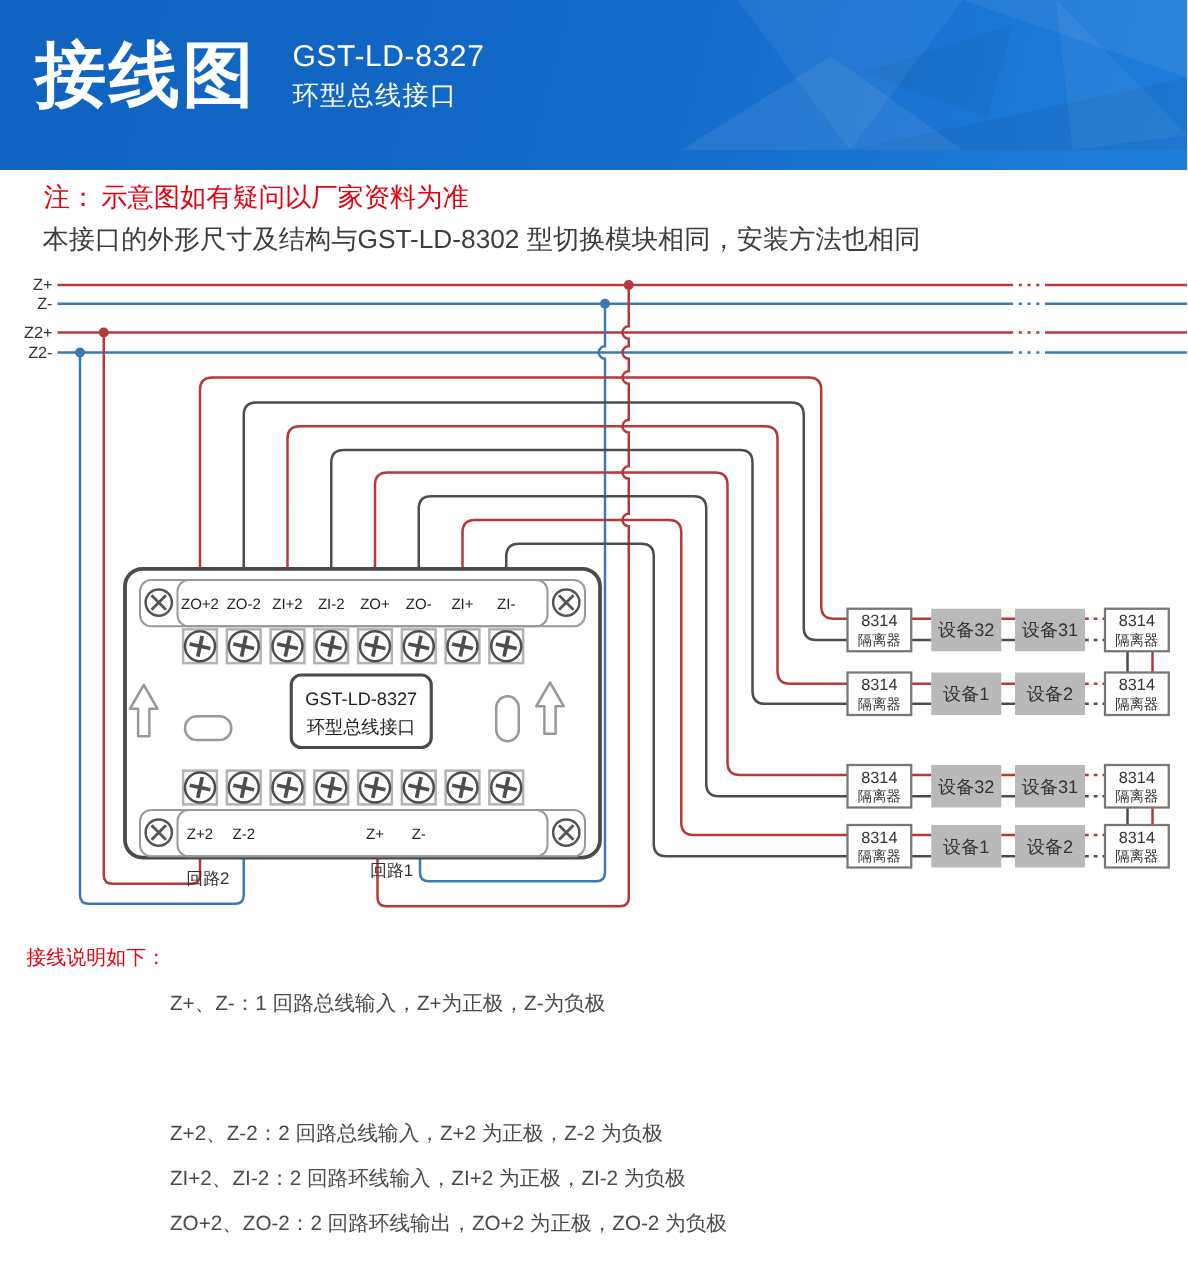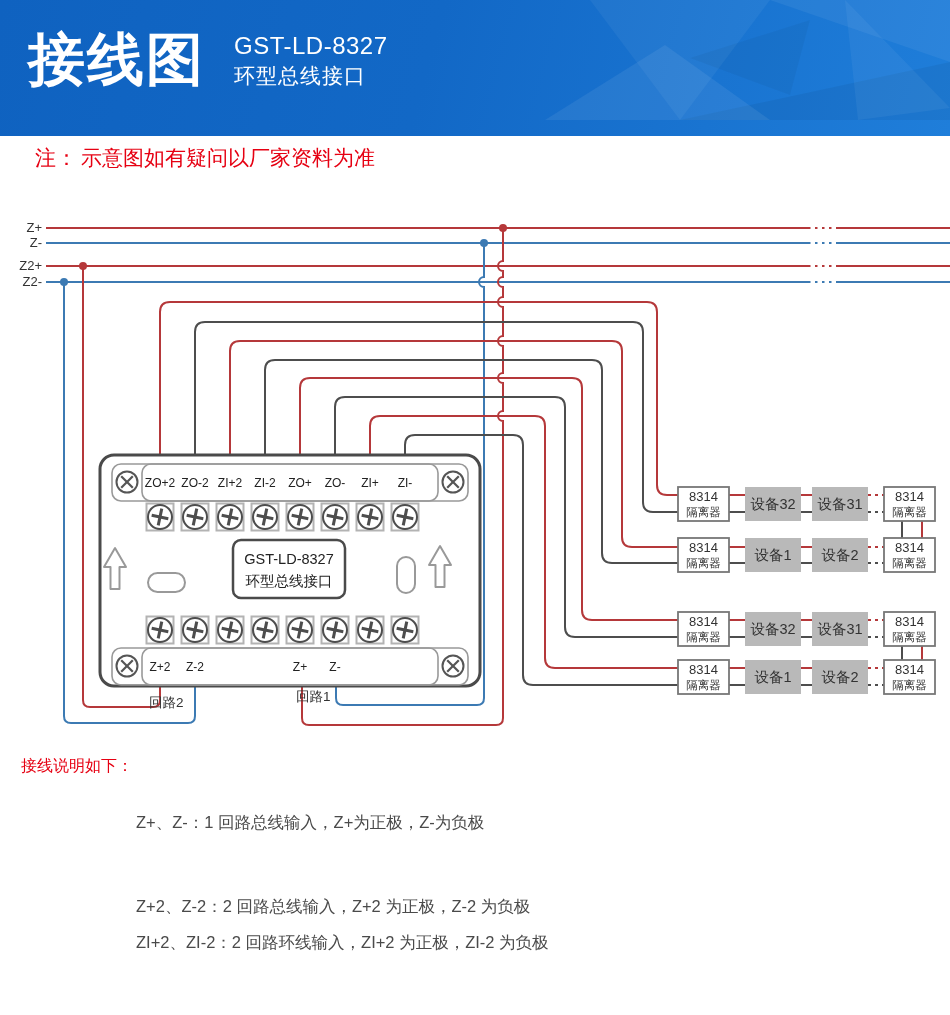--- a/index.html
+++ b/index.html
@@ -14,21 +14,21 @@
   .header-sub{position:absolute;left:234px;top:62px;color:#fff;font-size:21px;letter-spacing:1px;}
   
   .note1{position:absolute;left:35px;top:144px;font-size:21px;color:#e60012;}
   .note1 .warn{margin-left:4px;}
   .note2{position:absolute;left:34px;top:177px;font-size:21px;color:#3d3d3d;}
   
   .diagram{position:absolute;left:0;top:215px;}
   
   .legend-title{position:absolute;left:21px;top:756px;font-size:16px;color:#e60012;}
   .lg{position:absolute;left:136px;font-size:16.5px;color:#4a4a4a;white-space:nowrap;}
-  .lg0{top:812px;} .lg1{top:824px;} .lg2{top:860px;}
+  .lg0{top:792px;} .lg1{top:824px;} .lg2{top:860px;}
   .lg3{top:896px;} .lg4{top:932px;} .lg5{top:968px;}
   text{font-family:"Liberation Sans","DejaVu Sans",sans-serif;}
 </style>
 </head>
 <body>
 
 <div class="page">
 
   <div class="header">
     <svg width="950" height="120" viewBox="0 0 950 120">
@@ -40,20 +40,21 @@
       <polygon points="690,58 810,20 790,95" fill="rgba(0,0,0,0.04)"></polygon>
     </svg>
     <div class="header-title">接线图</div>
     <div class="header-model">GST-LD-8327</div>
     <div class="header-sub">环型总线接口</div>
   </div>
 
   <div class="note1">
     <span>注：</span><span class="warn">示意图如有疑问以厂家资料为准</span>
   </div>
+  <div class="note2">本接口的外形尺寸及结构与GST-LD-8302 型切换模块相同，安装方法也相同</div>
 
   <svg class="diagram" width="950" height="535" viewBox="0 0 950 535">
     <defs>
       <g id="screw">
         <rect x="-13.5" y="-13.5" width="27" height="27" fill="#fdfdfd" stroke="#b3b3b3" stroke-width="2"></rect>
         <circle r="12" fill="#fff" stroke="#4d4d4d" stroke-width="2"></circle>
         <g transform="rotate(12)">
           <line x1="-8.5" y1="0" x2="8.5" y2="0" stroke="#4d4d4d" stroke-width="3"></line>
           <line x1="0" y1="-8.5" x2="0" y2="8.5" stroke="#4d4d4d" stroke-width="3"></line>
         </g>
@@ -307,14 +308,15 @@
         <rect x="812" y="445" width="56" height="34" fill="#b9b9b9"></rect>
         <text x="840" y="467" font-size="14.5" fill="#333" text-anchor="middle">设备2</text>
       </g>
     </g>
   </svg>
 
   <div class="legend-title">接线说明如下：</div>
   <div class="lg lg0">Z+、Z-：1 回路总线输入，Z+为正极，Z-为负极</div>
   <div class="lg lg3">Z+2、Z-2：2 回路总线输入，Z+2 为正极，Z-2 为负极</div>
   <div class="lg lg4">ZI+2、ZI-2：2 回路环线输入，ZI+2 为正极，ZI-2 为负极</div>
+  <div class="lg lg5">ZO+2、ZO-2：2 回路环线输出，ZO+2 为正极，ZO-2 为负极</div>
 
 </div>
 
 </body></html>

